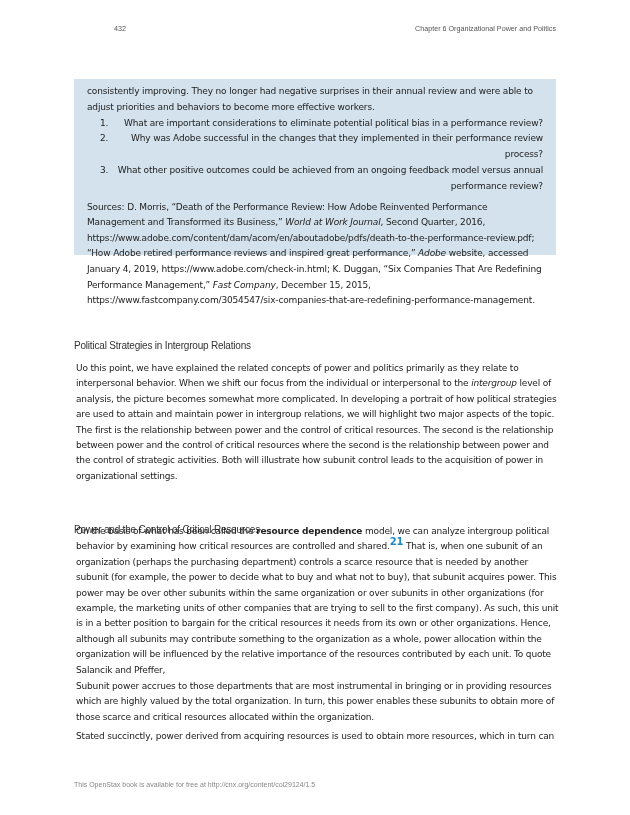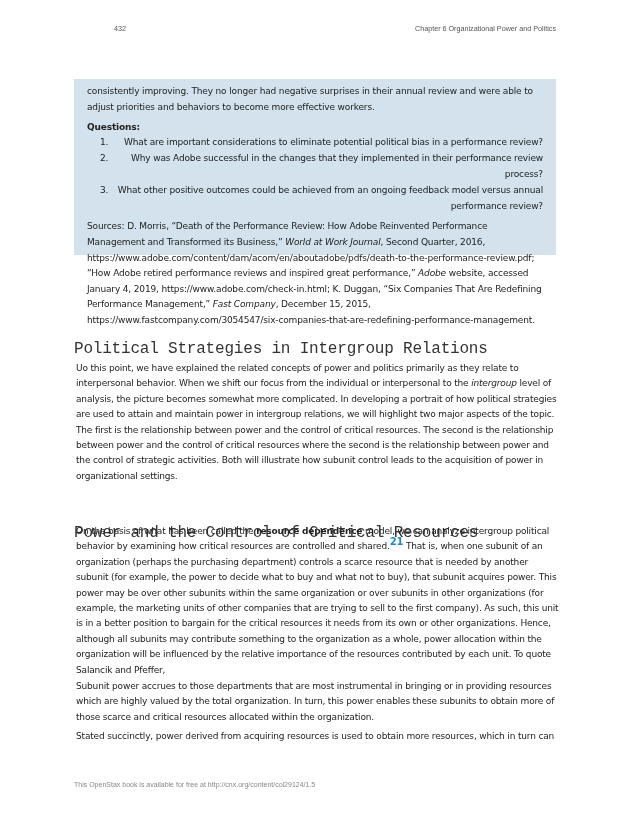--- a/index.html
+++ b/index.html
@@ -12,42 +12,41 @@
 
   .feature-box { position: absolute; left: 74px; top: 59px; width: 482px; height: 176px;
          background: #d3e2ec; box-sizing: border-box; padding: 5px 13px 0 13px; margin-top: 20px; }
   .feature-box p, .feature-box li { font-size: 9px; line-height: 15.8px; margin: 0; letter-spacing: -0.15px; }
   .feature-box .q-title { font-weight: bold; margin-top: 4px; }
   .feature-box ol { margin: 0; padding-left: 24px; text-align: right; }
   .feature-box ol li { padding-left: 3px; }
   .feature-box .sources { margin-top: 5px; line-height: 15.6px; }
   .feature-box em { font-style: italic; text-align: right; }
 
-  .section-title { position: absolute; left: 74px; font-family: Liberation Mono, monospace;
-         font-size: 16px; color: #333; font-weight: normal; margin: 0; letter-spacing: -0.2px; }
+  .section-title { position: absolute; left: 74px; font-family: Liberation Sans, sans-serif;
+         font-size: 10px; color: #333; font-weight: normal; margin: 0; letter-spacing: -0.2px; }
   .body-text { position: absolute; left: 76px; width: 484px; font-size: 9px; line-height: 15.4px;
          margin: 0; letter-spacing: -0.17px; color: #222; }
   .body-text b { font-weight: bold; }
   .body-text em { font-style: italic; }
   .fn { color: #1e88c8; font-size: 10px; vertical-align: super; line-height: 0; font-weight: bold; }
 
   .page-footer { position: absolute; left: 74px; top: 781px; font-family: "Liberation Sans", sans-serif;
          font-size: 7px; color: #888; }
 </style>
 </head>
 <body>
 
 <div class="page-header">
   <span class="num">432</span>
   <span class="chapter">Chapter 6 Organizational Power and Politics</span>
 </div>
 
 <div class="feature-box">
   <p>consistently improving. They no longer had negative surprises in their annual review and were able to adjust priorities and behaviors to become more effective workers.</p>
-  <p class="q-title">Questions:</p>
   <ol>
     <li>What are important considerations to eliminate potential political bias in a performance review?</li>
     <li>Why was Adobe successful in the changes that they implemented in their performance review process?</li>
     <li>What other positive outcomes could be achieved from an ongoing feedback model versus annual performance review?</li>
   </ol>
   <p class="sources"><span>Sources: D. Morris, “Death of the Performance Review: How Adobe Reinvented Performance Management and Transformed its Business,” </span><em>World at Work Journal</em><span>, Second Quarter, 2016, https://www.adobe.com/content/dam/acom/en/aboutadobe/pdfs/death-to-the-performance-review.pdf; “How Adobe retired performance reviews and inspired great performance,” </span><em>Adobe</em><span> website, accessed January 4, 2019, https://www.adobe.com/check-in.html; K. Duggan, “Six Companies That Are Redefining Performance Management,” </span><em>Fast Company</em><span>, December 15, 2015, https://www.fastcompany.com/3054547/six-companies-that-are-redefining-performance-management.</span></p>
 </div>
 
 <h2 class="section-title" style="top:340px;">Political Strategies in Intergroup Relations</h2>
 <p class="body-text" style="top:361px;"><span>Uo this point, we have explained the related concepts of power and politics primarily as they relate to interpersonal behavior. When we shift our focus from the individual or interpersonal to the </span><em>intergroup</em><span> level of analysis, the picture becomes somewhat more complicated. In developing a portrait of how political strategies are used to attain and maintain power in intergroup relations, we will highlight two major aspects of the topic. The first is the relationship between power and the control of critical resources. The second is the relationship between power and the control of critical resources where the second is the relationship between power and the control of strategic activities. Both will illustrate how subunit control leads to the acquisition of power in organizational settings.</span></p>

